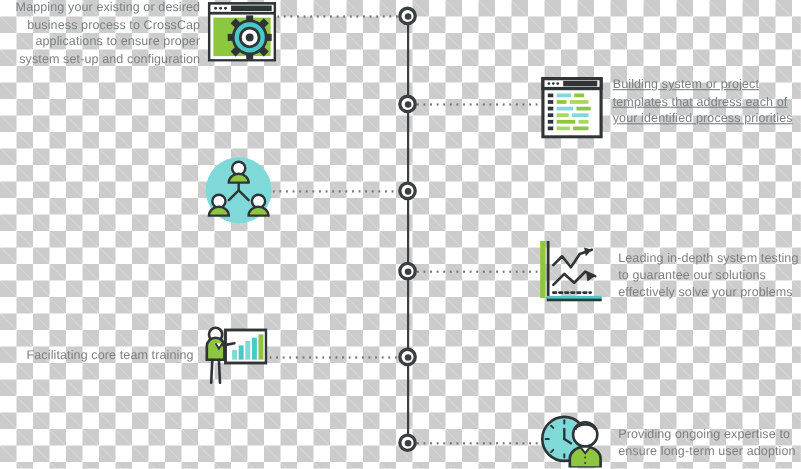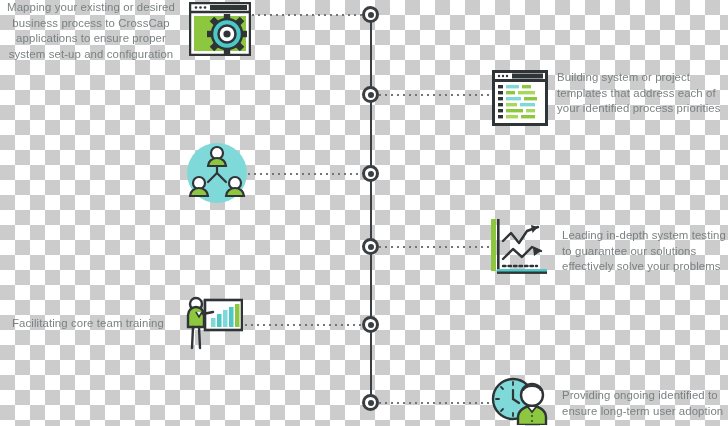--- a/index.html
+++ b/index.html
@@ -73,21 +73,21 @@
 
   
   .row-text {
     position: absolute;
     font-size: 11.4px;
     line-height: 15.6px;
     color: #7b8183;
     letter-spacing: 0.1px;
   }
   .text-left {
-    text-align: center;
+    text-align: right;
   }
   .text-right {
     text-align: left;
   }
   .icon-box {
     position: absolute;
   }
 
   
   .ico-browser-gear { width: 62px; height: 54px; }
@@ -183,21 +183,21 @@
         <rect x="14" y="33" width="11" height="3.4" fill="#a6d85c"></rect>
         <rect x="28" y="33" width="15" height="3.4" fill="#7fd9d9"></rect>
         <rect x="14" y="39" width="17" height="3.4" fill="#8dc63f"></rect>
         <rect x="34" y="39" width="9" height="3.4" fill="#a6d85c"></rect>
         <rect x="14" y="45" width="12" height="3.4" fill="#a6d85c"></rect>
         <rect x="29" y="45" width="14" height="3.4" fill="#8dc63f"></rect>
       </g>
     </svg>
   </div>
 
-  <div class="row-text text-right" style="left:557px; top:70px; width:172px;">Building system or project templates that address each of your identified process priorities</div>
+  <div class="row-text text-right" style="left:557px; top:70px; width:172px;text-decoration:underline;">Building system or project templates that address each of your identified process priorities</div>
 
 
   <div class="icon-box ico-users" style="left:186px; top:142px;">
     <svg viewBox="0 0 62 62" width="62" height="62">
       <circle cx="31" cy="31" r="30" fill="#7fd9d9"></circle>
       <g stroke="#2f3437" stroke-width="2.2" fill="none" stroke-linecap="round">
         <path d="M31 20 L31 31"></path>
         <path d="M31 31 L22 40"></path>
         <path d="M31 31 L40 40"></path>
       </g>
@@ -281,15 +281,15 @@
       <path d="M33 14 a9 5 0 0 1 18 0" fill="#ffffff" stroke="#2f3437" stroke-width="2.2"></path>
       <path d="M28 48 L28 40 a14 11 0 0 1 28 0 L56 48 z" fill="#8dc63f" stroke="#2f3437" stroke-width="2.4"></path>
       <path d="M38 30 L42 35 L46 30" fill="#ffffff" stroke="#2f3437" stroke-width="1.8"></path>
       <g fill="#2f3437">
         <circle cx="42" cy="39" r="0.9"></circle>
         <circle cx="42" cy="44" r="0.9"></circle>
       </g>
     </svg>
   </div>
 
-  <div class="row-text text-right" style="left:562px; top:388px; width:166px;">Providing ongoing identified to ensure long-term user adoption</div>
+  <div class="row-text text-right" style="left:562px; top:388px; width:166px;">Providing ongoing expertise to ensure long-term user adoption</div>
 
 </div>
 
 </body></html>

